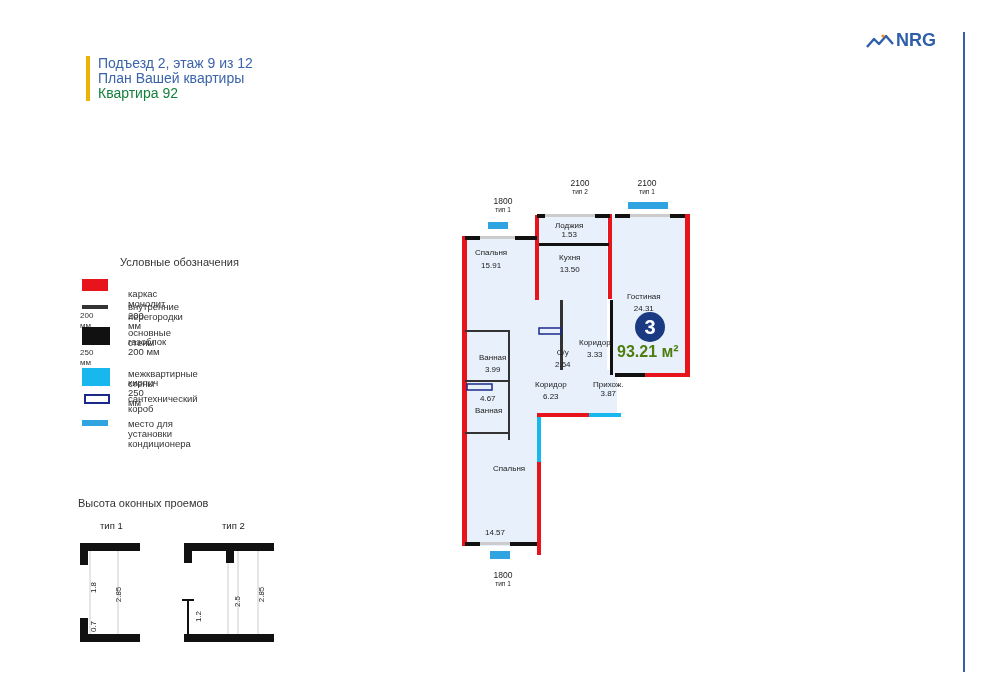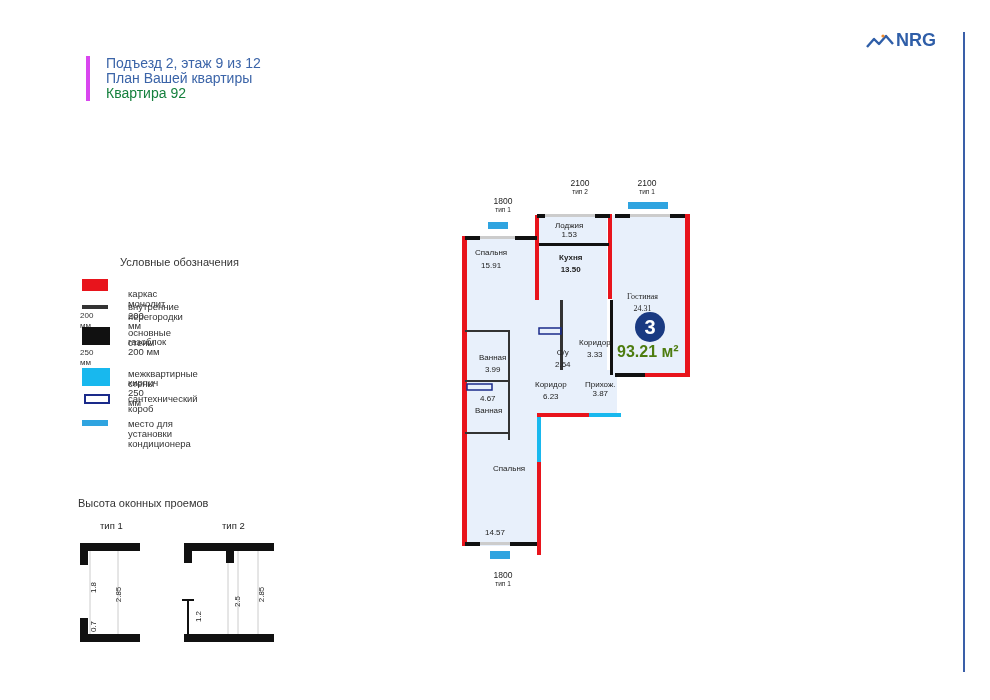--- a/index.html
+++ b/index.html
@@ -1,18 +1,18 @@
 <!DOCTYPE html>
 <html><head>
 <meta charset="utf-8">
 <style>
   html, body { margin:0; padding:0; }
   body { width:990px; height:700px; background:#ffffff; position:relative; overflow:hidden; font-family:"Liberation Sans", sans-serif; color:#222; }
   .abs { position:absolute; }
-  .header { left:86px; top:56px; border-left:4px solid #d946ef; padding-left:16px; line-height:15px; }
+  .header { left:86px; top:56px; border-left:4px solid #eab308; padding-left:8px; line-height:15px; }
   .header .l1, .header .l2 { color:#3b64a8; font-size:14px; }
   .header .l3 { color:#15803d; font-size:14px; }
   .logo { left:866px; top:30px; display:flex; align-items:center; gap:2px;text-align:center; }
   .logo .txt { color:#2f5ea8; font-weight:bold; font-size:18px; letter-spacing:0px; }
   .vline { left:963px; top:32px; width:2px; height:640px; background:#3a5fa8; }
   .legend-title { left:120px; top:256px; font-size:11px; color:#333; }
   .lg-row { left:80px; font-size:9.5px; color:#333; line-height:10px; }
   .lg-label { position:absolute; left:48px; }
   .sw { position:absolute; left:2px; }
   .heights-title { left:78px; top:497px; font-size:11px; color:#333; }
@@ -172,45 +172,45 @@
   </div>
 
   <div class="room-label" style="left:20px;top:78px;">
       <div>Спальня</div>
       <div style="margin-top:4px;">15.91</div>
     </div>
   <div class="room-label" style="left:100px;top:51px;">
       <div>Лоджия</div>
       <div>1.53</div>
     </div>
-  <div class="room-label" style="left:104px;top:83px;font-weight:bold;">
+  <div class="room-label" style="left:104px;top:83px;">
       <div>Кухня</div>
       <div style="margin-top:3px;">13.50</div>
     </div>
-  <div class="room-label" style="left:172px;top:122px;font-family:Liberation Serif, serif;">
+  <div class="room-label" style="left:172px;top:122px;">
       <div>Гостиная</div>
       <div style="margin-top:3px;">24.31</div>
     </div>
   <div class="room-label" style="left:24px;top:183px;">
       <div>Ванная</div>
       <div style="margin-top:3px;">3.99</div>
     </div>
   <div class="room-label" style="left:100px;top:178px;">
       <div>С/у</div>
       <div style="margin-top:3px;">2.64</div>
     </div>
   <div class="room-label" style="left:124px;top:168px;">
       <div>Коридор</div>
       <div style="margin-top:3px;">3.33</div>
     </div>
   <div class="room-label" style="left:80px;top:210px;">
       <div>Коридор</div>
       <div style="margin-top:3px;">6.23</div>
     </div>
-  <div class="room-label" style="left:130px;top:210px;">
+  <div class="room-label" style="left:138px;top:210px;">
       <div>Прихож.</div>
       <div>3.87</div>
     </div>
   <div class="room-label" style="left:25px;top:224px;">4.67</div>
   <div class="room-label" style="left:20px;top:236px;">Ванная</div>
   <div class="room-label" style="left:38px;top:294px;">Спальня</div>
   <div class="room-label" style="left:30px;top:358px;">14.57</div>
 
   <div class="badge" style="left:180px;top:142px;">3</div>
   <div class="area" style="left:162px;top:173px;">93.21 м²</div>

